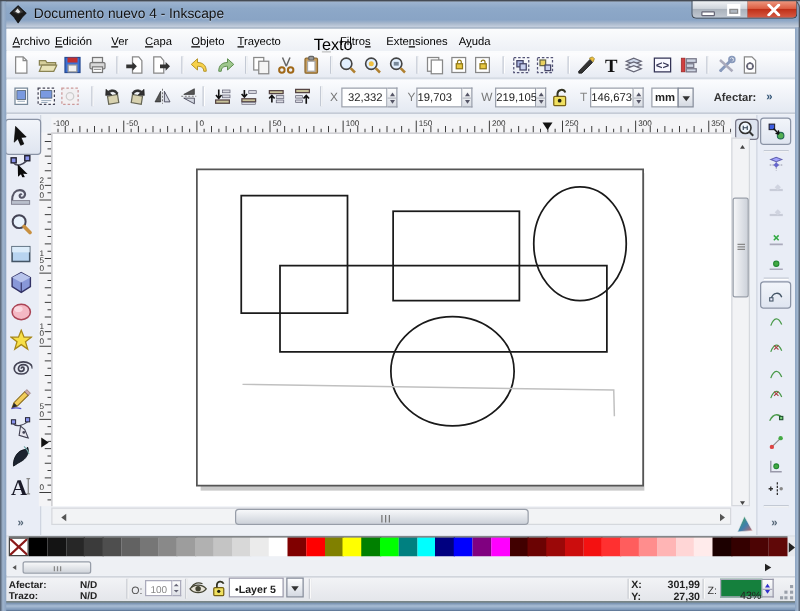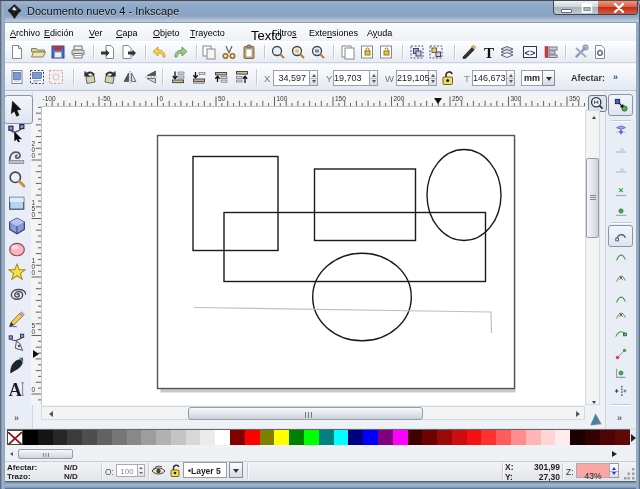--- a/index.html
+++ b/index.html
@@ -228,21 +228,21 @@
 <svg width="16" height="16" viewBox="0 0 16 16" style="position:absolute;left:234px;top:69px">
       <rect x="2.5" y="2.5" width="11" height="2.6" fill="#c8c29a" stroke="#544"></rect>
       <path d="M11 14 V7.5 m-2.2 2.3 L11 7.3 13.2 9.8" stroke="#111" stroke-width="1.3" fill="none"></path>
       <rect x="2.5" y="7.5" width="5.5" height="2" fill="#d8d8e0" stroke="#667" stroke-width="0.6"></rect>
       <rect x="2.5" y="11" width="5.5" height="2" fill="#d8d8e0" stroke="#667" stroke-width="0.6"></rect>
     </svg>
 <div style="position:absolute;left:72.5px;top:69px;width:1px;height:16px;background:#c3c9d4;border-right:1px solid #fff"></div>
 <div style="position:absolute;left:162px;top:69px;width:1px;height:16px;background:#c3c9d4;border-right:1px solid #fff"></div>
 <div style="position:absolute;left:255.7px;top:69px;width:1px;height:16px;background:#c3c9d4;border-right:1px solid #fff"></div>
 <div class="abs" style="left:264px;top:73px;font-size:9.5px;color:#777">X</div>
-<div style="position:absolute;left:273px;top:70px;width:37px;height:16px;background:#fff;border:1px solid #9aa0ac;box-sizing:border-box;font-size:9px;color:#222;text-align:right;padding:2px 3px 0 0;font-family:'Liberation Sans',sans-serif">34,597</div>
+<div style="position:absolute;left:273px;top:70px;width:37px;height:16px;background:#fff;border:1px solid #9aa0ac;box-sizing:border-box;font-size:9px;color:#222;text-align:right;padding:2px 3px 0 0;font-family:'Liberation Sans',sans-serif">32,332</div>
     <div style="position:absolute;left:310px;top:70px;width:8px;height:16px;border:1px solid #9aa0ac;border-left:none;box-sizing:border-box;background:linear-gradient(#fdfdfd,#d9dde4)">
 <div style="position:absolute;left:1.5px;top:2.5px;width:0;height:0;border-left:2.5px solid transparent;border-right:2.5px solid transparent;border-bottom:3px solid #556"></div>
 <div style="position:absolute;left:1.5px;bottom:2.5px;width:0;height:0;border-left:2.5px solid transparent;border-right:2.5px solid transparent;border-top:3px solid #556"></div>
 <div style="position:absolute;left:0;top:7px;width:100%;height:1px;background:#b8bcc4"></div>
     </div>
 <div class="abs" style="left:326px;top:73px;font-size:9.5px;color:#777">Y</div>
 <div style="position:absolute;left:333px;top:70px;width:37px;height:16px;background:#fff;border:1px solid #9aa0ac;box-sizing:border-box;font-size:9px;color:#222;text-align:right;padding:2px 13px 0 0;font-family:'Liberation Sans',sans-serif">19,703</div>
     <div style="position:absolute;left:370px;top:70px;width:8px;height:16px;border:1px solid #9aa0ac;border-left:none;box-sizing:border-box;background:linear-gradient(#fdfdfd,#d9dde4)">
 <div style="position:absolute;left:1.5px;top:2.5px;width:0;height:0;border-left:2.5px solid transparent;border-right:2.5px solid transparent;border-bottom:3px solid #556"></div>
 <div style="position:absolute;left:1.5px;bottom:2.5px;width:0;height:0;border-left:2.5px solid transparent;border-right:2.5px solid transparent;border-top:3px solid #556"></div>
@@ -710,21 +710,21 @@
       <div style="position:absolute;left:4px;top:3px;font-size:8.5px;font-weight:bold;color:#222">•Layer 5</div>
     </div>
 <div class="abs" style="left:229px;top:462px;width:14px;height:16px;border:1px solid #858c9a;box-sizing:border-box;background:linear-gradient(#fefefe,#d4d9e2)">
       <div style="position:absolute;left:3px;top:6px;width:0;height:0;border-left:3.5px solid transparent;border-right:3.5px solid transparent;border-top:4.5px solid #333"></div>
     </div>
 <div class="abs" style="left:505px;top:462px;font-size:8.5px;font-weight:bold;color:#222">X:</div>
 <div class="abs" style="left:505px;top:471.5px;font-size:8.5px;font-weight:bold;color:#222">Y:</div>
 <div class="abs" style="left:522px;top:462px;width:38px;text-align:right;font-size:8.5px;font-weight:bold;color:#222">301,99</div>
 <div class="abs" style="left:522px;top:471.5px;width:38px;text-align:right;font-size:8.5px;font-weight:bold;color:#222">27,30</div>
 <div class="abs" style="left:566px;top:467px;font-size:8.5px;color:#333">Z:</div>
-<div class="abs" style="left:576px;top:463px;width:34px;height:15px;background:#fca5a5;border:1px solid #aab;box-sizing:border-box;font-size:8.5px;color:#222;text-align:center;padding-top:7px">43%</div>
+<div class="abs" style="left:576px;top:463px;width:34px;height:15px;background:#15803d;border:1px solid #aab;box-sizing:border-box;font-size:8.5px;color:#222;text-align:right;padding-top:7px">43%</div>
 <div class="abs" style="left:610px;top:463px;width:9px;height:15px;border:1px solid #99a;border-left:none;box-sizing:border-box;background:linear-gradient(#fdfdfd,#dde0e6)">
       <div style="position:absolute;left:1.5px;top:2.5px;width:0;height:0;border-left:2.5px solid transparent;border-right:2.5px solid transparent;border-bottom:3px solid #33c"></div>
       <div style="position:absolute;left:1.5px;bottom:2.5px;width:0;height:0;border-left:2.5px solid transparent;border-right:2.5px solid transparent;border-top:3px solid #33c"></div>
       <div style="position:absolute;left:0;top:6.5px;width:100%;height:1px;background:#aab"></div>
     </div>
 <svg class="abs" style="left:624px;top:468px" width="12" height="12" viewBox="0 0 12 12">
       <g fill="#9aa0aa">
         <rect x="8" y="0" width="2.5" height="2.5"></rect>
         <rect x="8" y="4.5" width="2.5" height="2.5"></rect>
         <rect x="8" y="9" width="2.5" height="2.5"></rect>

